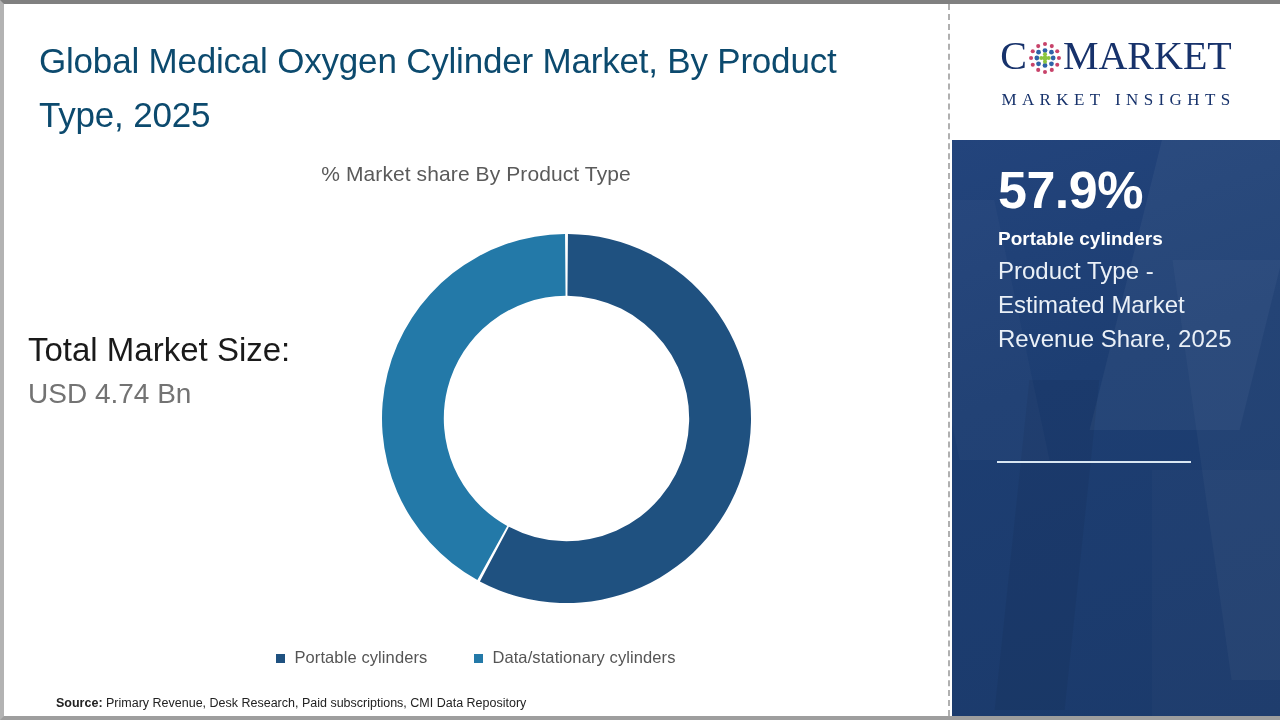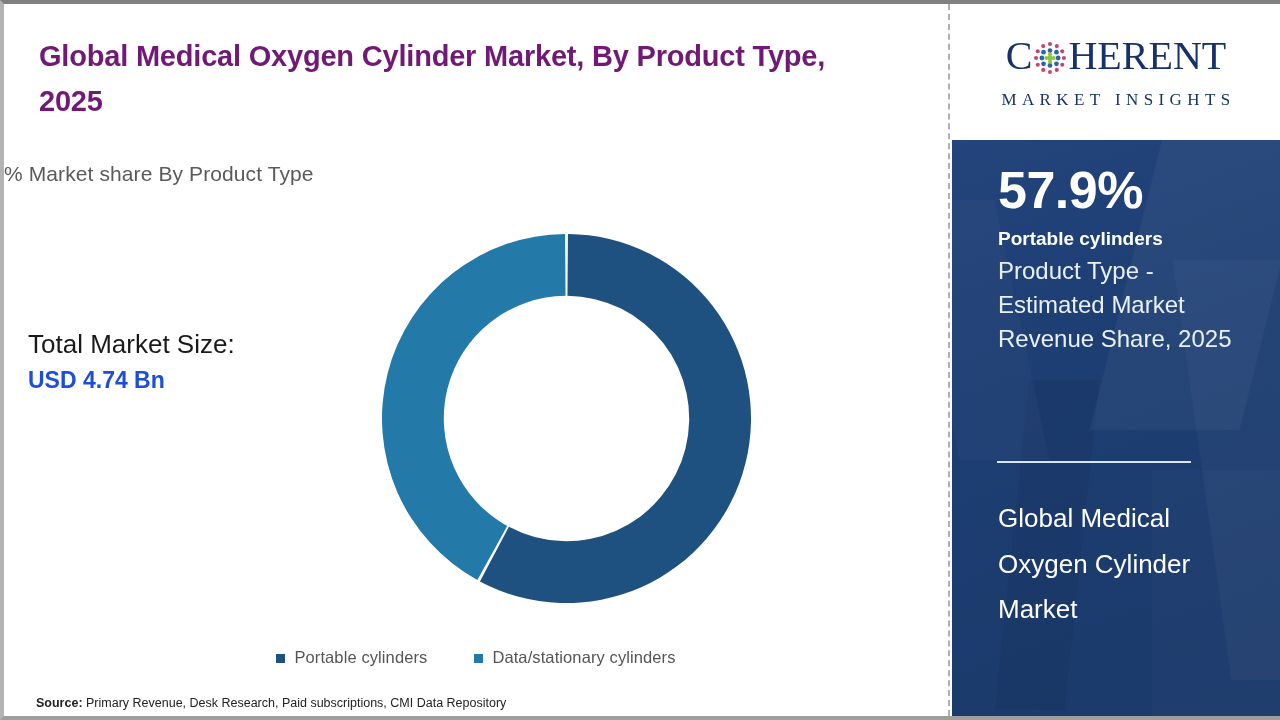--- a/index.html
+++ b/index.html
@@ -24,36 +24,36 @@
     position:absolute;left:0;top:0;width:944px;height:712px;
     background:#fff;
   }
   #divider-dashed{
     position:absolute;left:944px;top:0;width:0;height:712px;
     border-left:2px dashed #b0b0b0;
   }
 
   #page-title{
     position:absolute;left:35px;top:30px;width:810px;
-    font-size:29px;font-weight:bold;color:#701a75;
+    font-size:35px;font-weight:normal;color:#0c4a6e;
     line-height:1.54;letter-spacing:-0.2px;
   }
 
   #chart-subtitle{
     position:absolute;left:0;top:158px;width:944px;
-    text-align:left;
+    text-align:center;
     font-size:21px;color:#5a5a5a;
     letter-spacing:0.1px;
   }
 
   #total-block{
     position:absolute;left:24px;top:322px;width:330px;
   }
-  #total-label{font-size:26px;color:#1a1a1a;line-height:1.45;}
-  #total-value{font-size:23px;font-weight:bold;color:#1d4ed8;line-height:1.45;}
+  #total-label{font-size:33px;color:#1a1a1a;line-height:1.45;}
+  #total-value{font-size:28px;font-weight:normal;color:#737373;line-height:1.45;}
 
   #donut-wrap{
     position:absolute;left:370px;top:222px;width:385px;height:385px;
   }
   #donut-svg{display:block;}
 
   .slice-label{
     position:absolute;color:#fff;font-weight:bold;font-size:15px;
     letter-spacing:0.2px;white-space:nowrap;
   }
@@ -65,21 +65,21 @@
     display:flex;justify-content:center;align-items:center;gap:47px;
   }
   .legend-item{display:flex;align-items:center;gap:9px;}
   .legend-swatch{width:9px;height:9px;display:inline-block;position:relative;top:1px;}
   .legend-text{font-size:16.5px;color:#555;letter-spacing:0.1px;}
 
   #source-line{
     position:absolute;left:32px;top:692px;
     font-size:12.5px;color:#222;white-space:nowrap;
   }
-  #source-line b{font-weight:bold;}
+  #source-line b{font-weight:bold;margin-left:20px;}
 
   
   #right-panel{
     position:absolute;left:948px;top:0;width:328px;height:712px;
     overflow:hidden;
   }
   #logo-box{
     position:absolute;left:0;top:0;width:328px;height:136px;
     background:#fff;
     display:flex;flex-direction:column;align-items:center;justify-content:center;
@@ -209,33 +209,32 @@
               <circle cx="50" cy="72" r="7"></circle>
           </g>
           <g fill="#8cc63f">
             <circle cx="50" cy="50" r="7.5"></circle>
             <circle cx="50" cy="39" r="6"></circle>
               <circle cx="50" cy="61" r="6"></circle>
             <circle cx="39" cy="50" r="6"></circle>
               <circle cx="61" cy="50" r="6"></circle>
           </g>
         </svg>
-        <span class="logo-serif">HERENT</span>
+        <span class="logo-serif">MARKET</span>
       </div>
       <div id="logo-sub">MARKET INSIGHTS</div>
     </div>
 
     <div id="stat-panel">
       <div class="ghost" id="ghost1"></div>
       <div class="ghost" id="ghost2"></div>
       <div class="ghost" id="ghost3"></div>
       <div class="ghost" id="ghost4"></div>
       <div class="ghost" id="ghost5"></div>
 
       <div id="stat-pct">57.9%</div>
       <div id="stat-name">Portable cylinders</div>
       <div id="stat-desc">Product Type - Estimated Market Revenue Share, 2025</div>
       <div id="stat-rule"></div>
-      <div id="stat-market">Global Medical Oxygen Cylinder Market</div>
     </div>
 
   </div>
 </div>
 
 </body></html>

